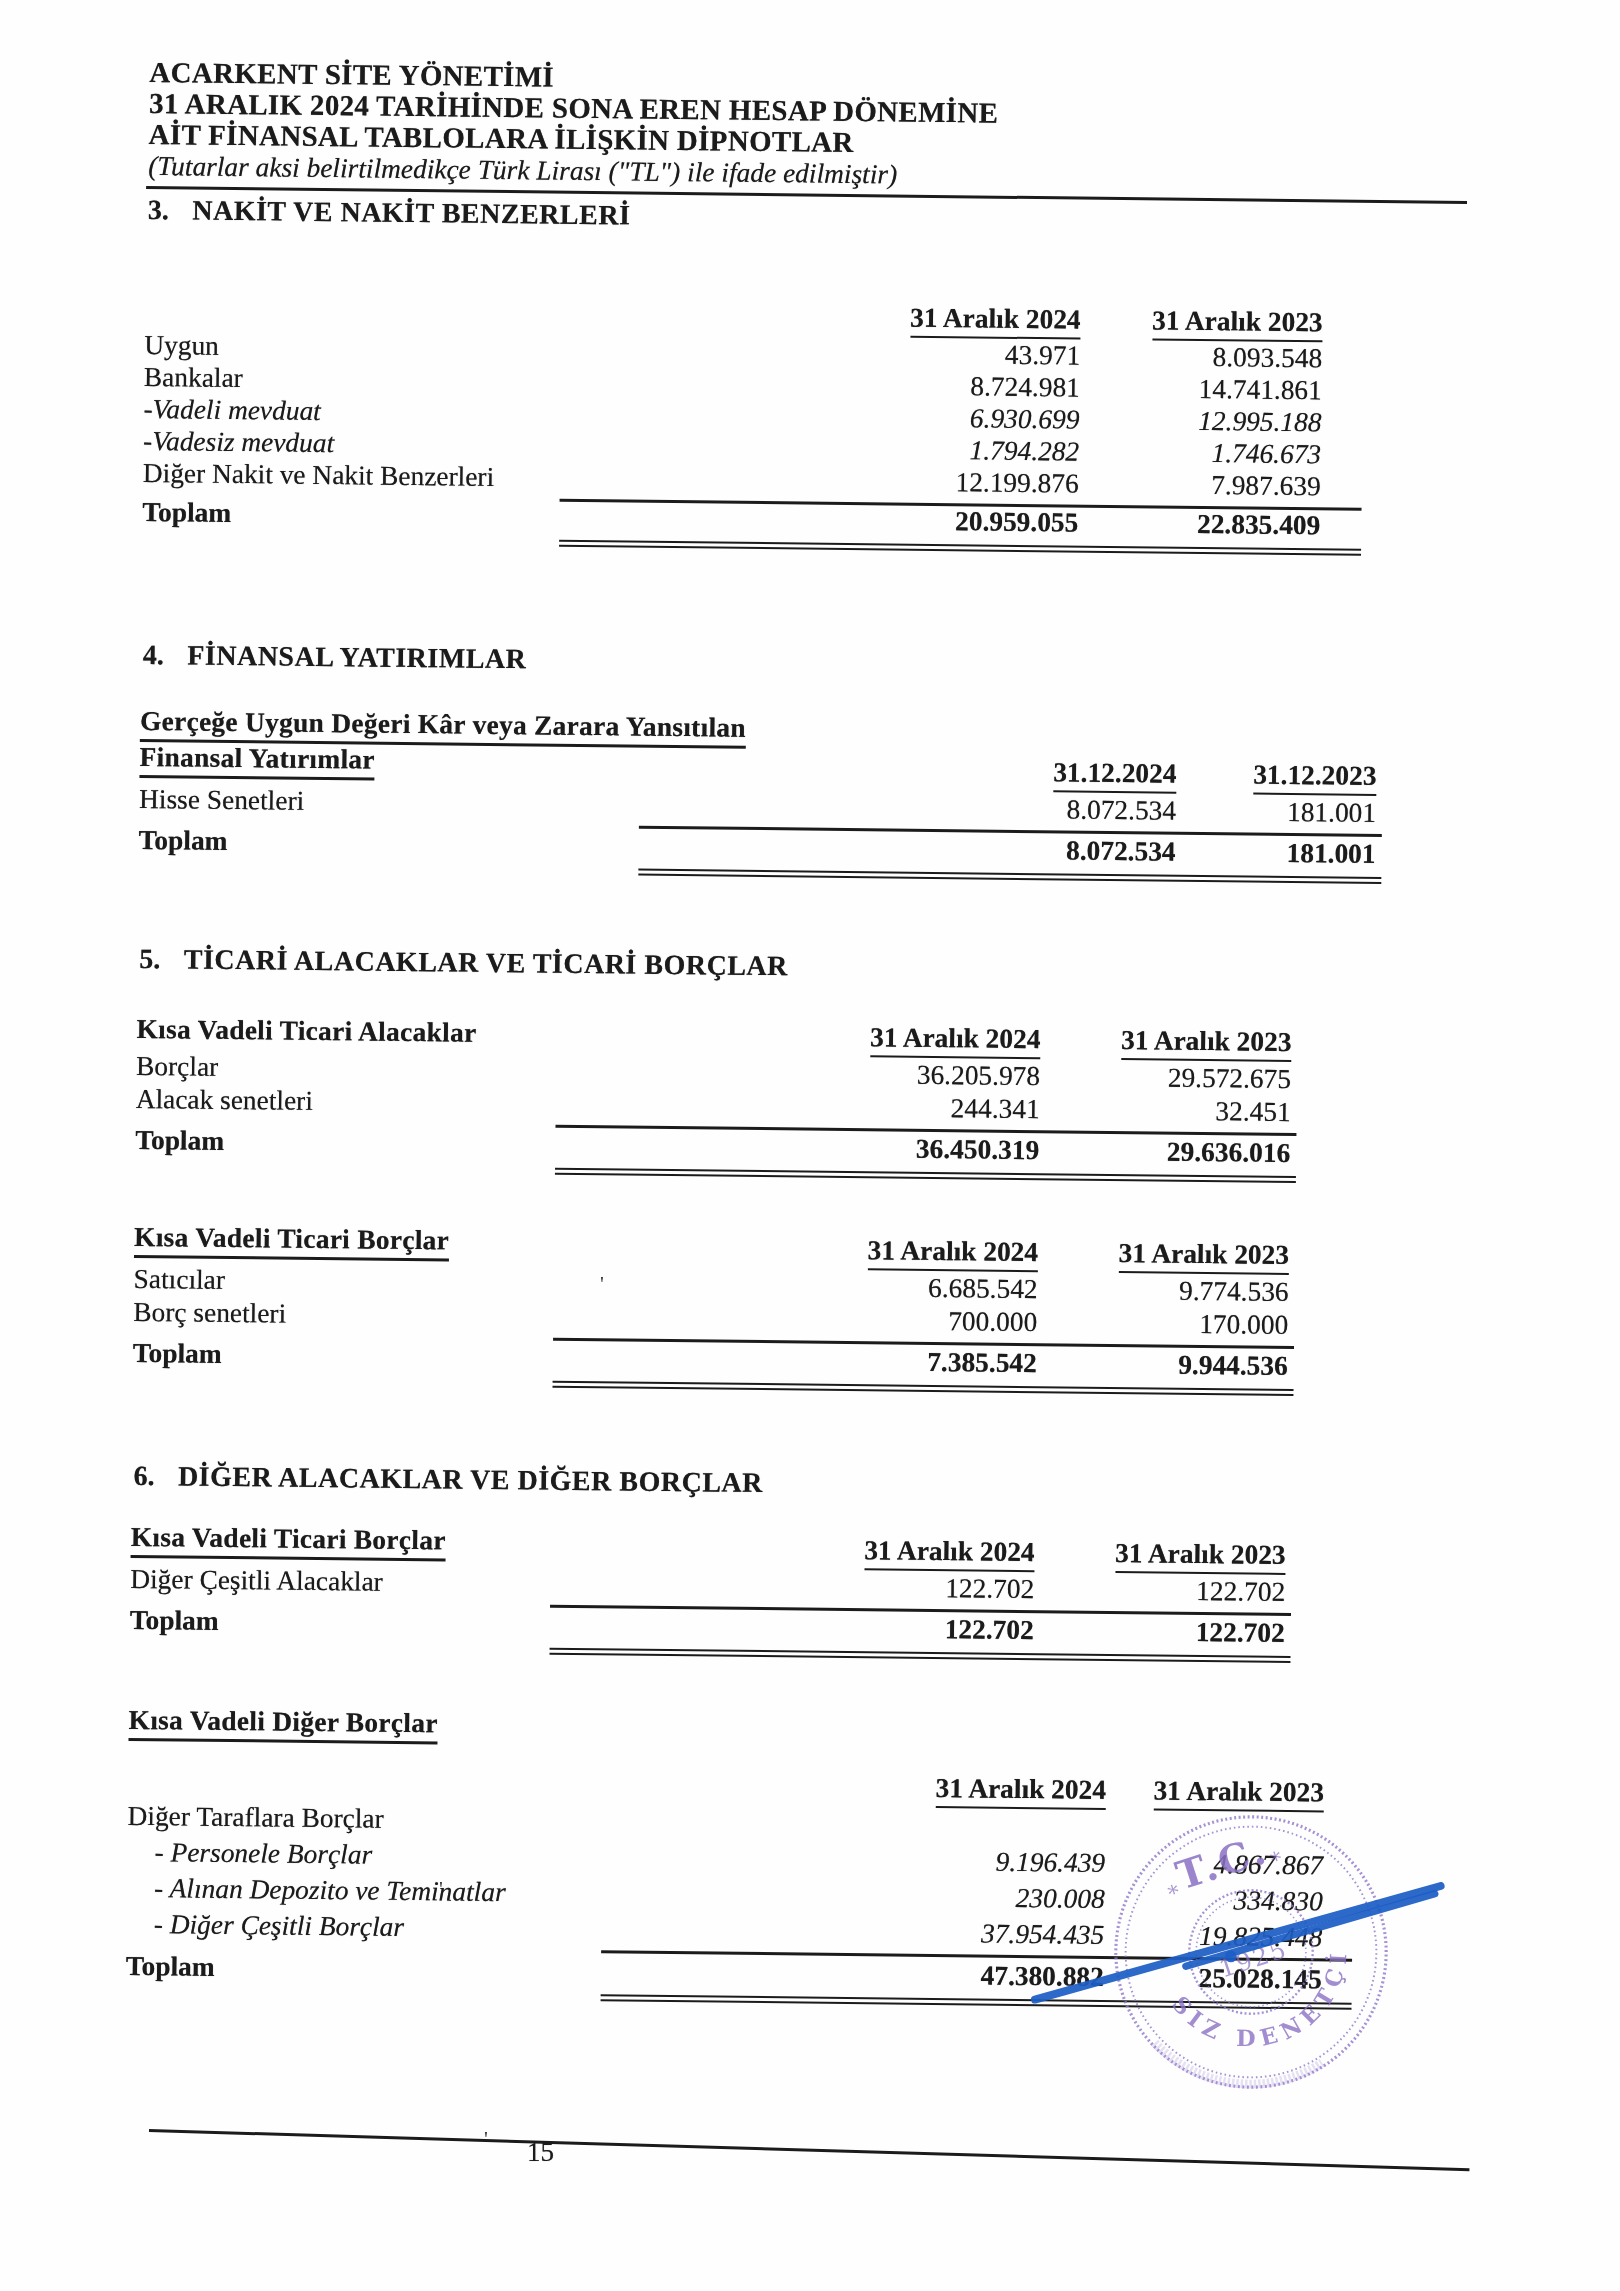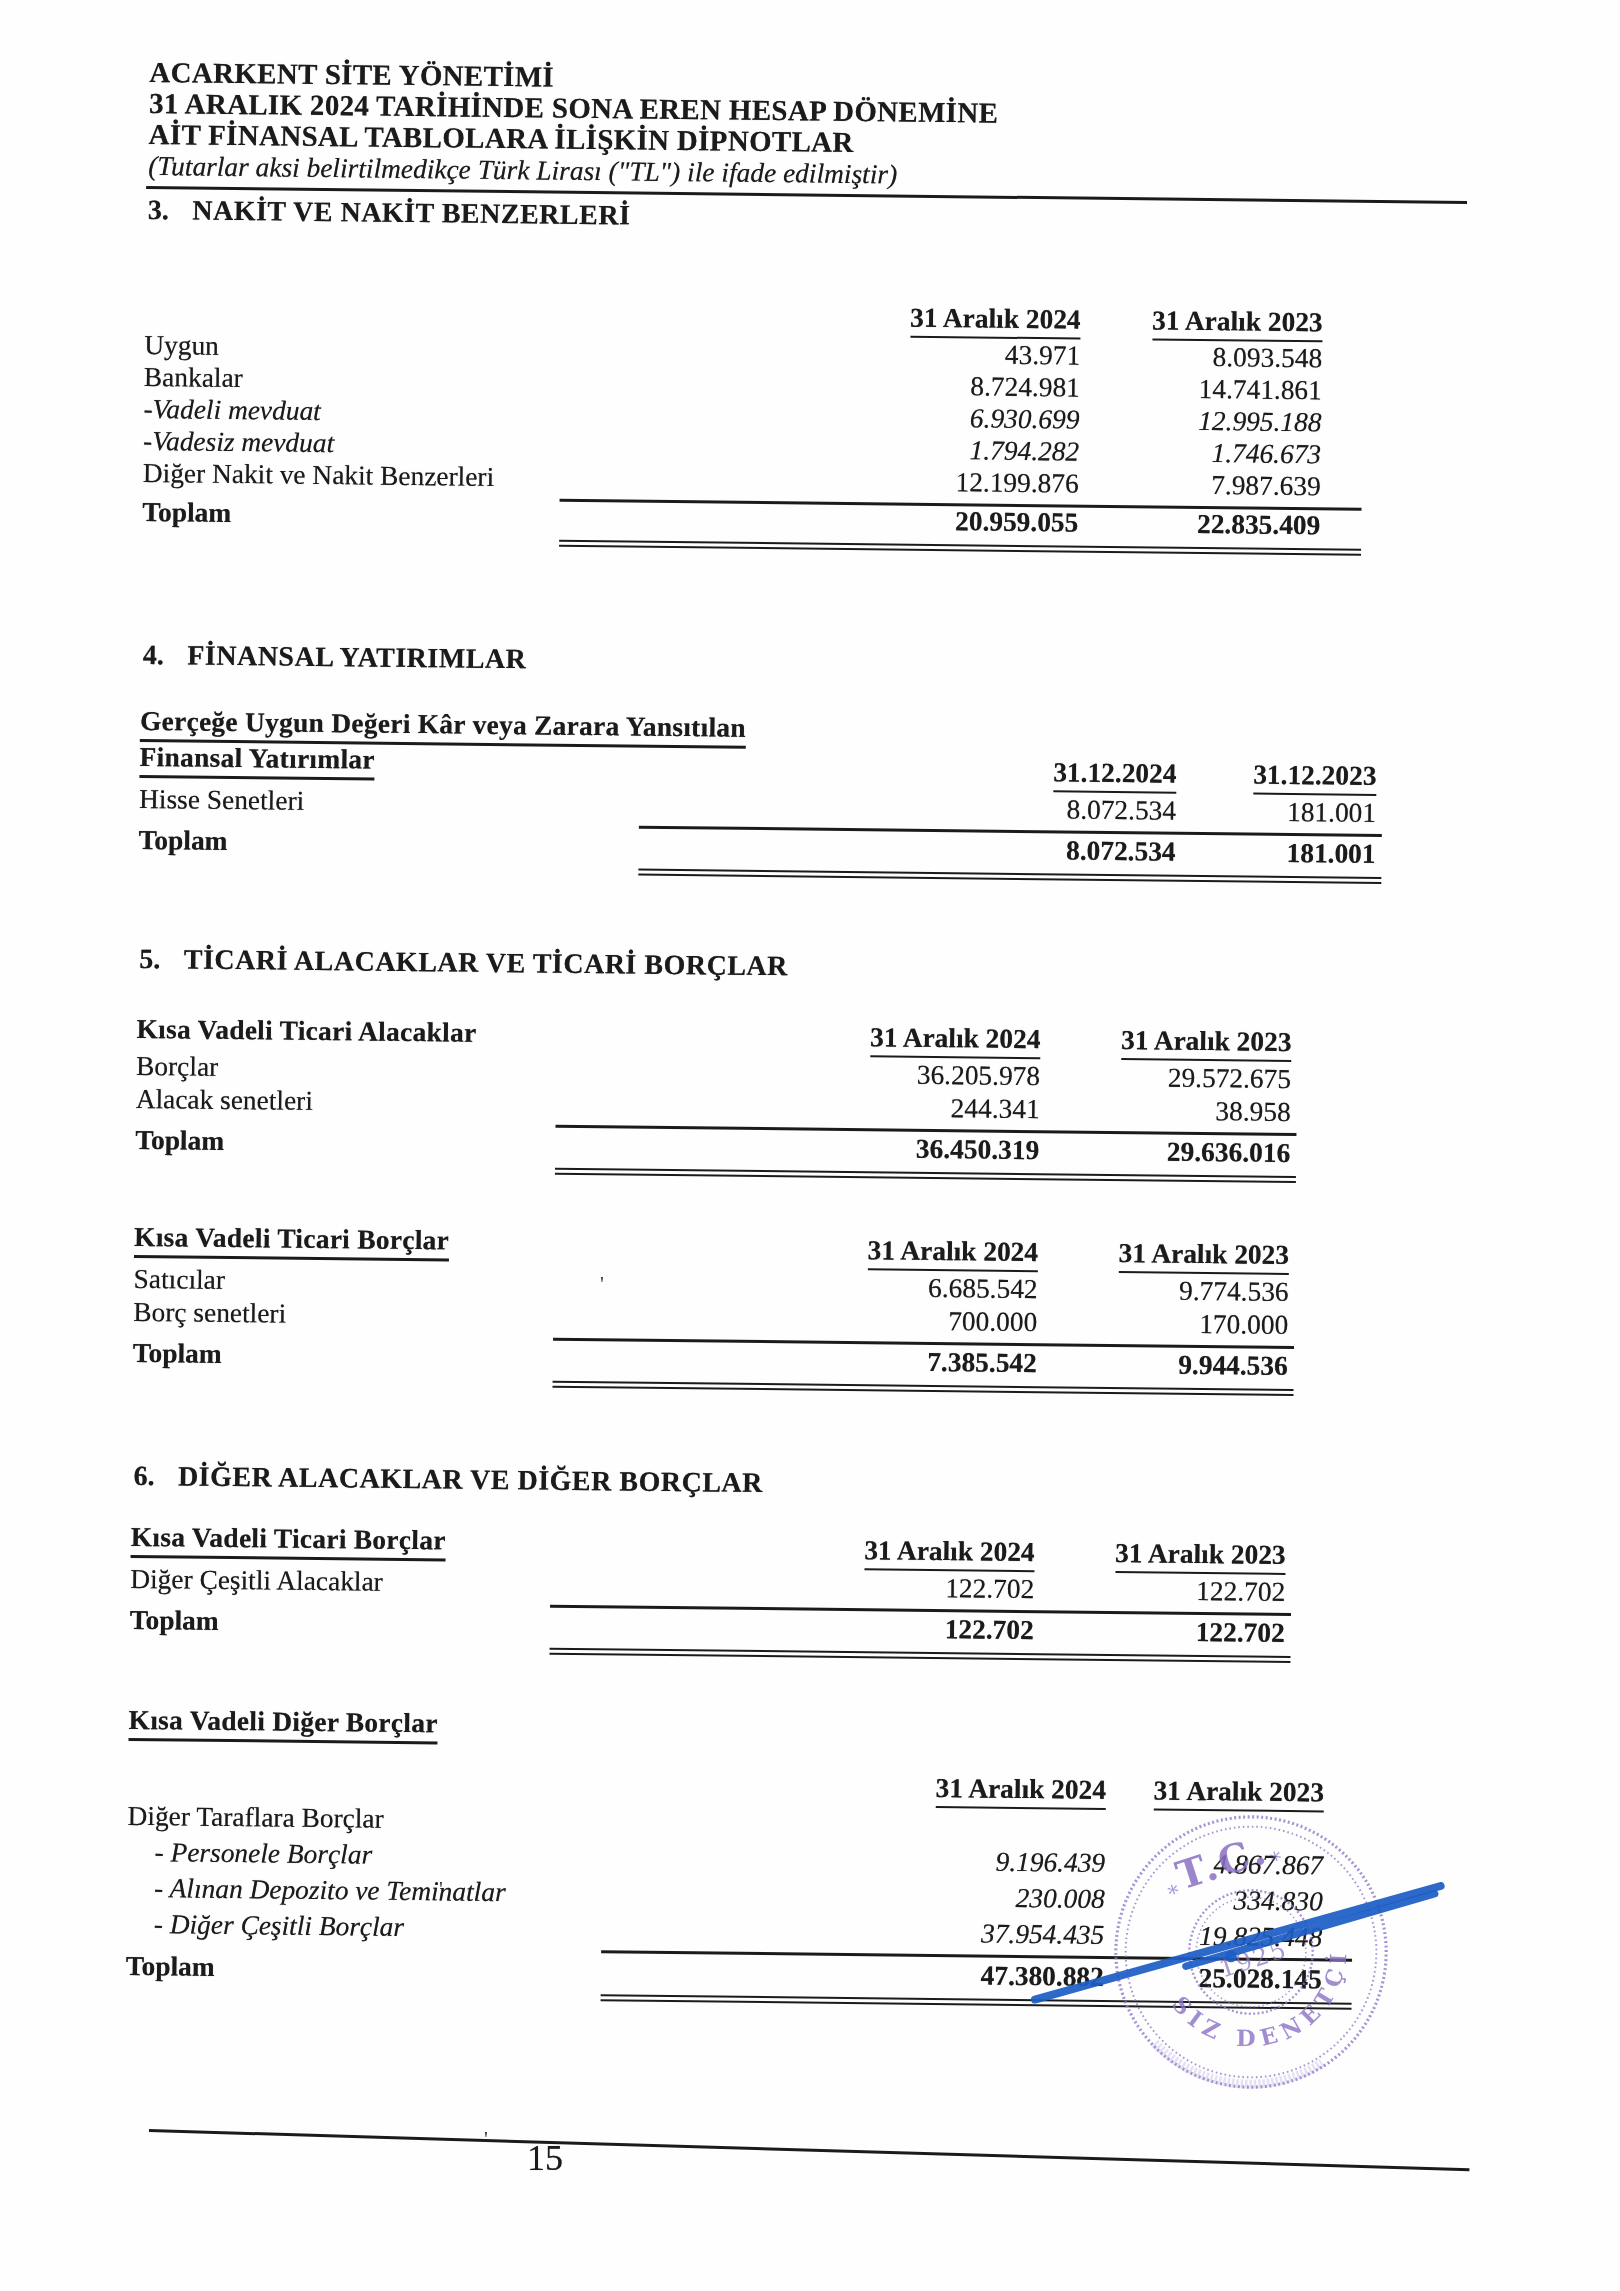--- a/index.html
+++ b/index.html
@@ -57,21 +57,21 @@
   .rule{height:2.9px;background:#1b1b1b;margin-top:2.9px;}
   .rule2{height:2.9px;background:transparent;border-top:2.9px solid #1b1b1b;border-bottom:2.9px solid #1b1b1b;box-sizing:content-box;margin-top:4.9px;}
   .t3  .rule,.t3  .rule2{margin-left:417px;width:802px;}
   .t4  .rule,.t4  .rule2{margin-left:500px;width:743px;}
   .t5a .rule,.t5a .rule2,.t5b .rule,.t5b .rule2,.t6a .rule,.t6a .rule2{margin-left:420px;width:741px;}
   .t6b .rule,.t6b .rule2{margin-left:475px;width:751px;}
 
   
   .footrule{position:absolute;left:149px;top:2129px;width:1321px;height:2.9px;background:#1b1b1b;
             transform:rotate(1.7deg);transform-origin:left center;}
-  .pageno{position:absolute;left:527px;top:2137px;font-size:36px;}
+  .pageno{position:absolute;left:527px;top:2137px;font-size:27px;}
 
   
   .stamp{position:absolute;left:1108px;top:1809px;width:286px;height:286px;pointer-events:none;}
   .sc{fill:none;stroke:#8f76c8;opacity:.8;}
   .st{fill:#8a71c4;font-family:"DejaVu Serif","Liberation Serif",serif;}
   .tc{font-size:40px;font-weight:700;text-anchor:middle;letter-spacing:3px;opacity:.85;}
   .star{font-size:22px;text-anchor:middle;opacity:.7;}
   .yr{font-size:25px;text-anchor:middle;letter-spacing:2px;opacity:.7;}
   .arc{font-size:23px;font-weight:700;letter-spacing:7px;opacity:.8;}
   .smudge{stroke:#9c86cf;stroke-width:9;opacity:.25;fill:none;stroke-dasharray:2.5 2;}
@@ -175,21 +175,21 @@
       <span class="n n2 hd">31 Aralık 2023</span>
     </div>
     <div class="tr rh34">
       <span class="lb">Borçlar</span>
       <span class="n n1">36.205.978</span>
       <span class="n n2">29.572.675</span>
     </div>
     <div class="tr rh34">
       <span class="lb">Alacak senetleri</span>
       <span class="n n1">244.341</span>
-      <span class="n n2">38.958</span>
+      <span class="n n2">32.451</span>
     </div>
     <div class="rule"></div>
     <div class="tr rh36 tot">
       <span class="lb">Toplam</span>
       <span class="n n1">36.450.319</span>
       <span class="n n2">29.636.016</span>
     </div>
     <div class="rule2"></div>
   </div>
 

